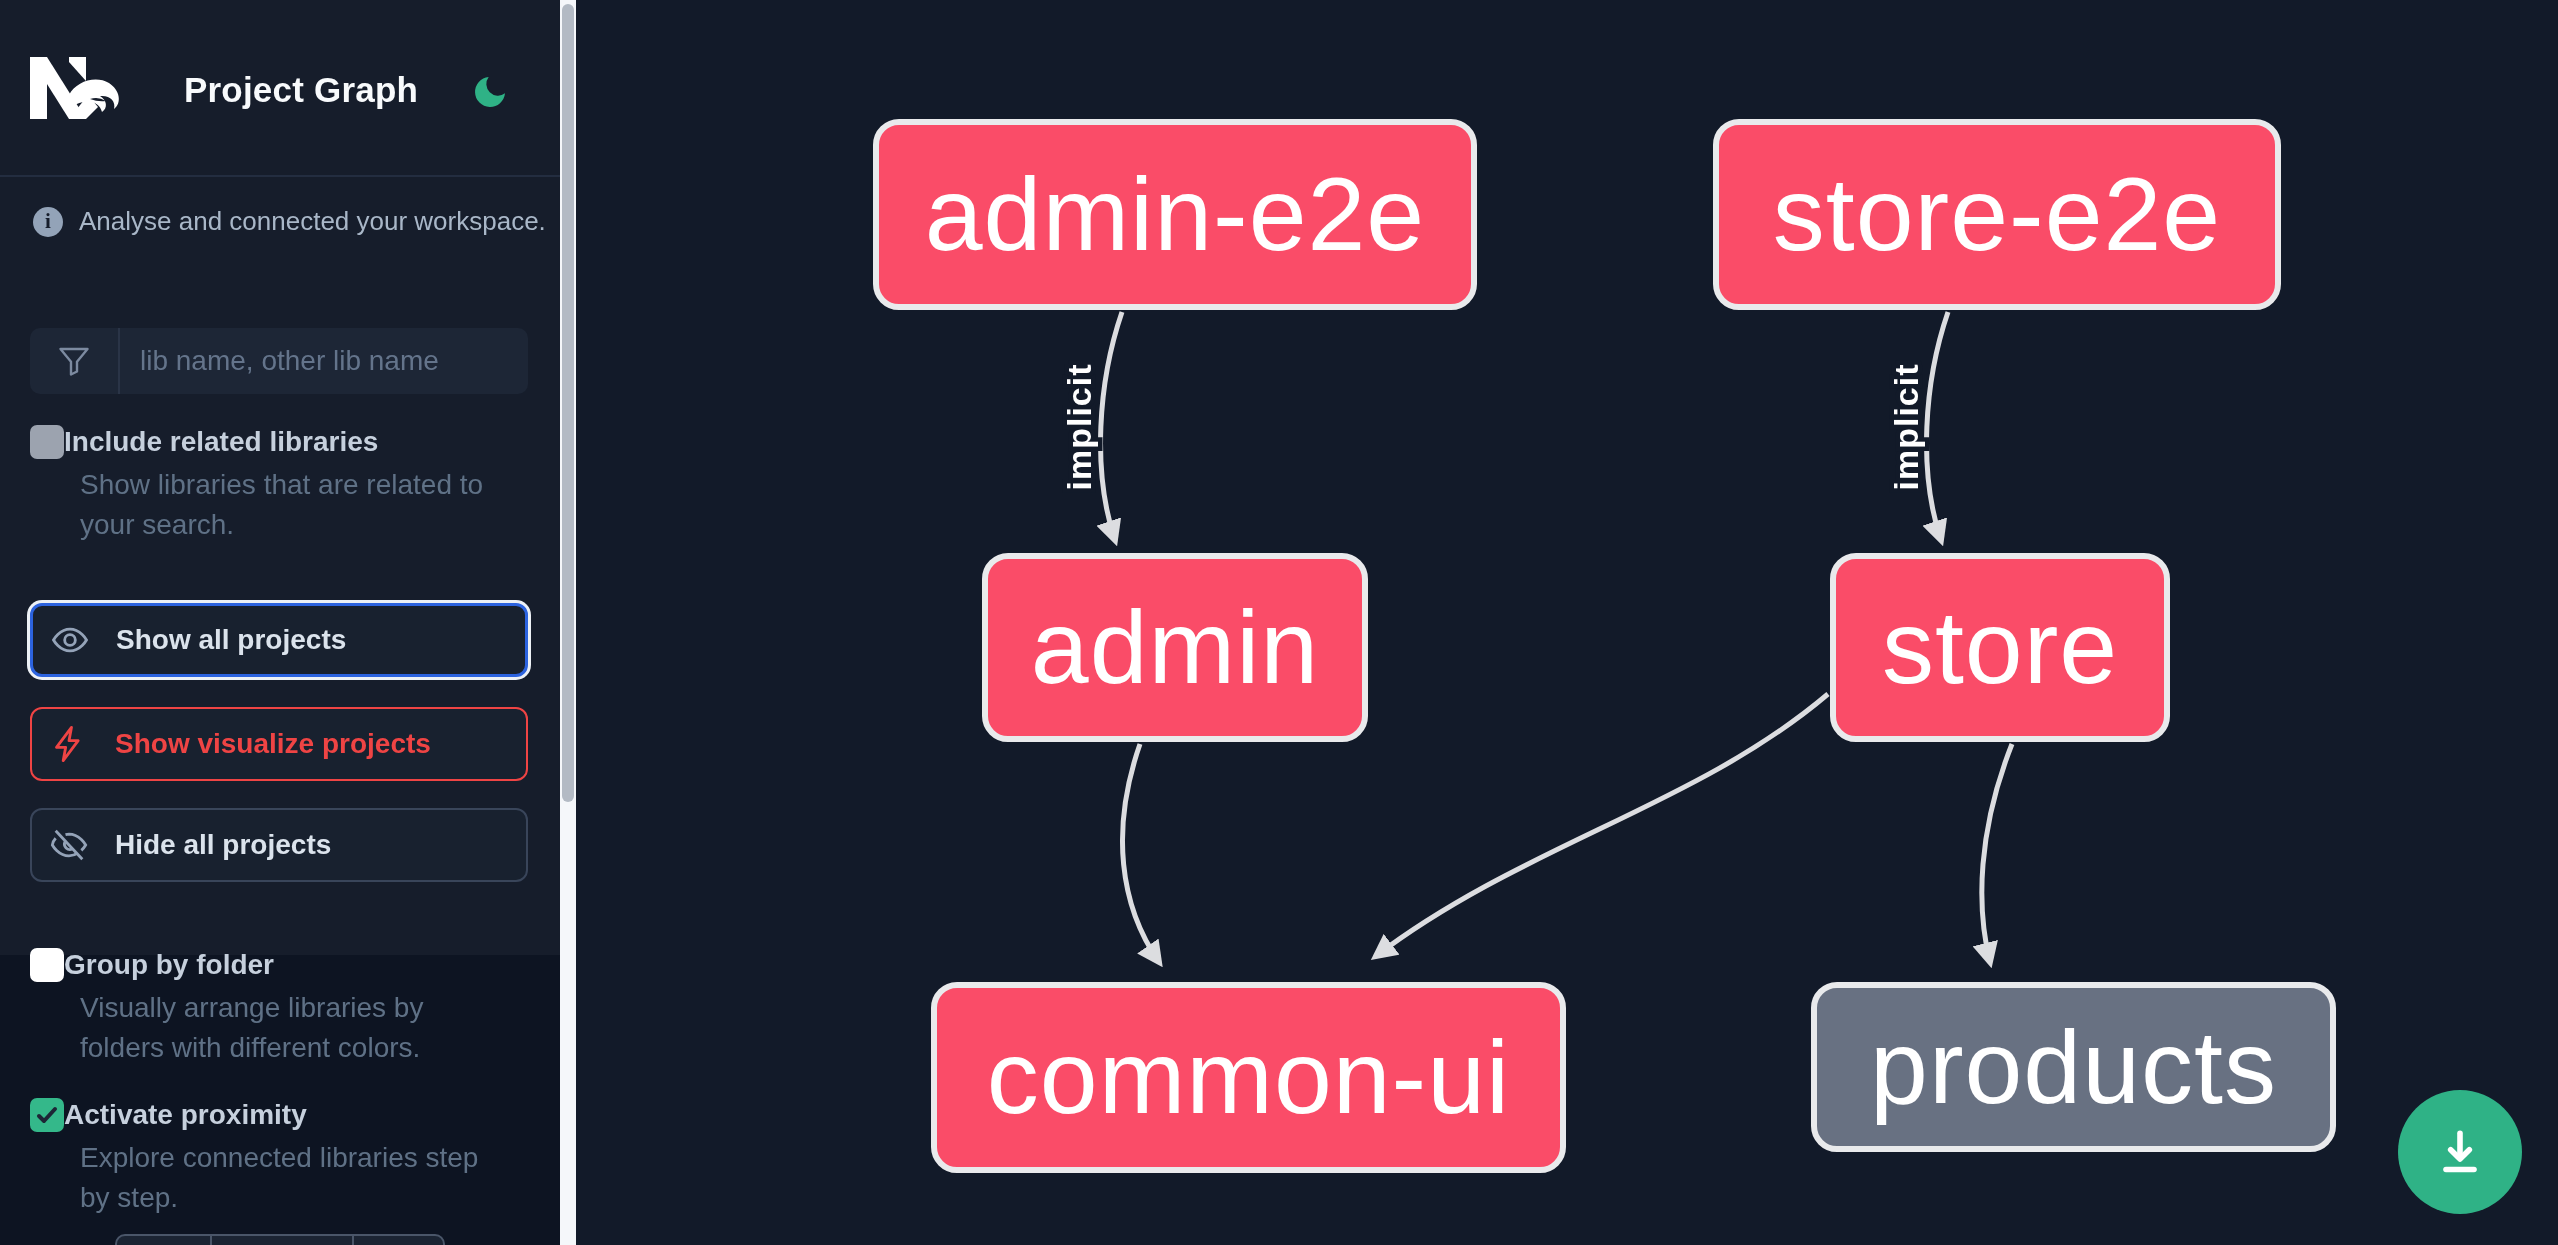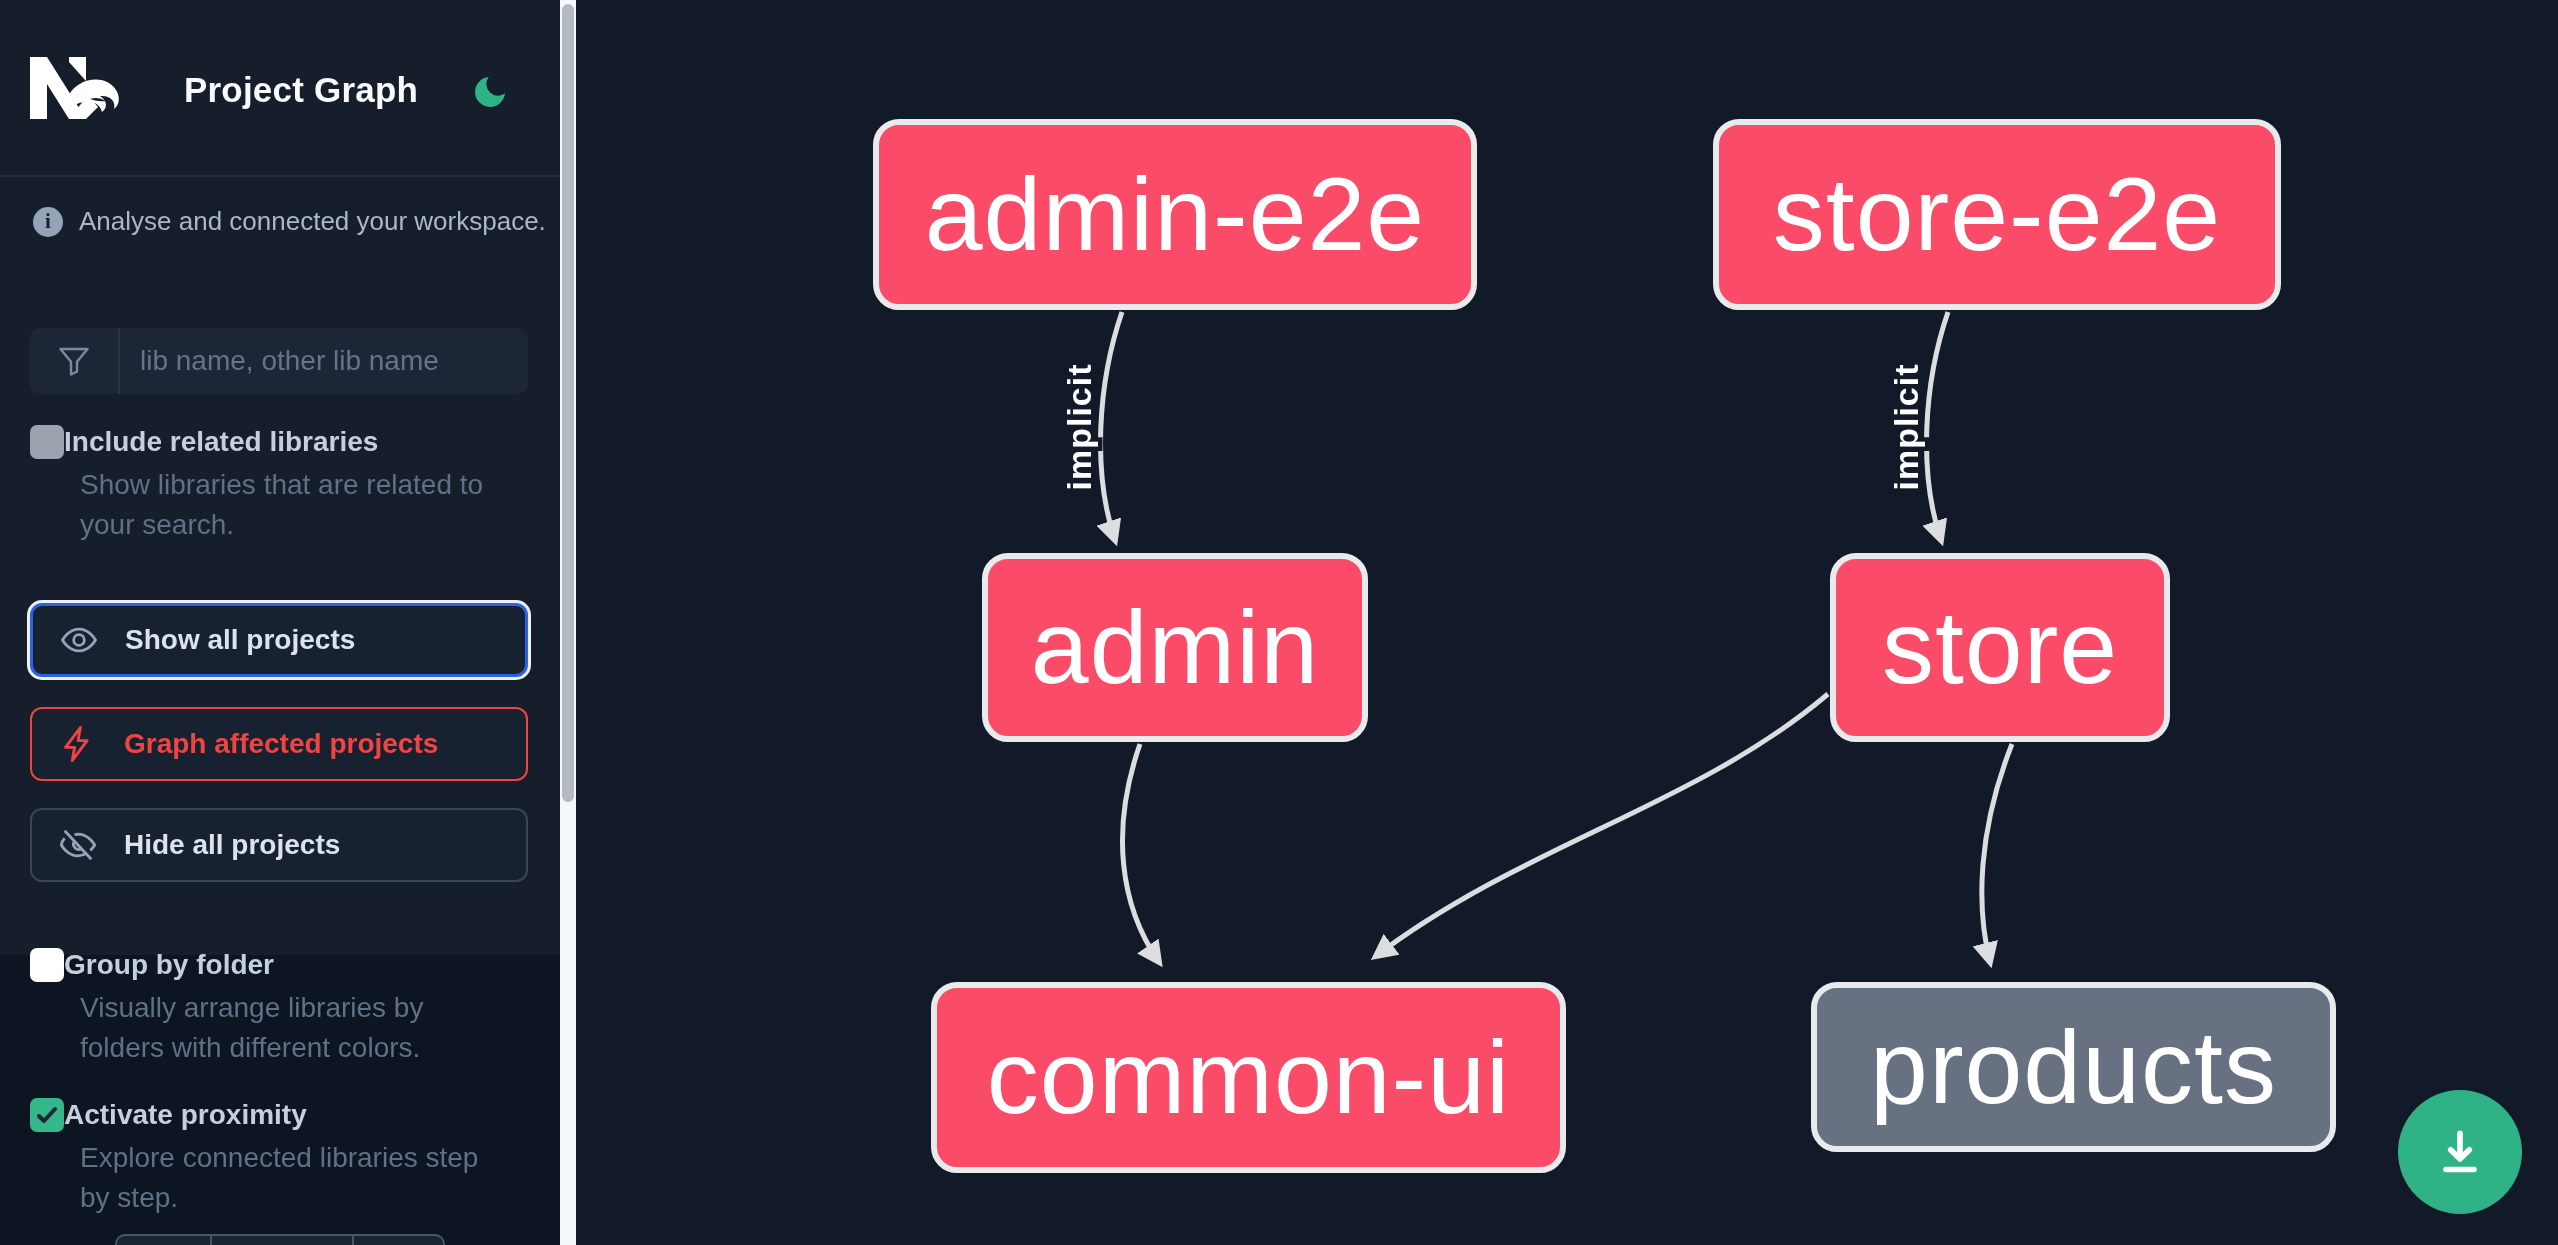--- a/index.html
+++ b/index.html
@@ -30,21 +30,21 @@
   .toggle-row{display:flex;align-items:flex-start;}
   .cb{width:34px;height:34px;border-radius:7px;flex:0 0 auto;margin-top:0px;}
   .cb--gray{background:#9ca3af;}
   .cb--white{background:#ffffff;}
   .cb--green{background:#34b88a;display:flex;align-items:center;justify-content:center;}
   .cb--green svg{width:24px;height:24px;}
   .toggle-label{font-size:28px;font-weight:700;color:#c6d0dd;line-height:34px;}
   .toggle-desc{margin-left:50px;margin-top:6px;width:430px;font-size:28px;line-height:40px;color:#5f7186;}
 
   .sb-btn{position:absolute;left:30px;width:498px;height:74px;box-sizing:border-box;border-radius:12px;
-          display:flex;align-items:center;gap:26px;padding:0 26px;cursor:pointer;background:#18212f;}
+          display:flex;align-items:center;gap:26px;padding:0 17px;cursor:pointer;background:#18212f;}
   .sb-btn .lbl{font-size:28px;font-weight:700;color:#dbe3ec;}
   .btn-focus{border:3px solid #2c63df;box-shadow:0 0 0 3px #edf1f6;}
   .btn-danger{border:2px solid #ef4444;}
   .btn-danger .lbl{color:#ef4444;}
   .btn-plain{border:2px solid #39455a;}
   .sb-btn svg{width:40px;height:40px;flex:0 0 auto;}
 
   .stepper{position:absolute;left:115px;top:1234px;width:330px;height:40px;box-sizing:border-box;
            border:2px solid #4a5669;border-radius:10px;background:#1b2433;display:flex;}
   .stepper .seg{height:100%;}
@@ -125,21 +125,21 @@
       <path d="M2.1 12s3.6-6.5 9.9-6.5S21.9 12 21.9 12s-3.6 6.5-9.9 6.5S2.1 12 2.1 12z"></path>
       <circle cx="12" cy="12" r="3.2"></circle>
     </svg>
     <span class="lbl">Show all projects</span>
   </div>
 
   <div class="sb-btn btn-danger" style="top:707px;">
     <svg viewBox="0 0 24 24" fill="none" stroke="#ef4444" stroke-width="1.7" stroke-linejoin="round">
       <path d="M13.5 2 4.5 14h5.5l-1.5 8 9-12h-5.5l1.5-8z"></path>
     </svg>
-    <span class="lbl">Graph affected projects</span>
+    <span class="lbl">Show visualize projects</span>
   </div>
 
   <div class="sb-btn btn-plain" style="top:808px;">
     <svg viewBox="0 0 24 24" fill="none" stroke="#94a3b8" stroke-width="1.7">
       <path d="M4 8c-1.2 1.3-1.9 2.7-2 4 0 0 3.6 6.5 10 6.5 2 0 3.8-.6 5.2-1.6M9.9 5.8A10 10 0 0 1 12 5.5c6.4 0 10 6.5 10 6.5a13 13 0 0 1-2.6 3.2"></path>
       <path d="M9.8 9.8a3.2 3.2 0 0 0 4.4 4.4"></path>
       <line x1="4" y1="3.5" x2="20" y2="20.5"></line>
     </svg>
     <span class="lbl">Hide all projects</span>
   </div>

